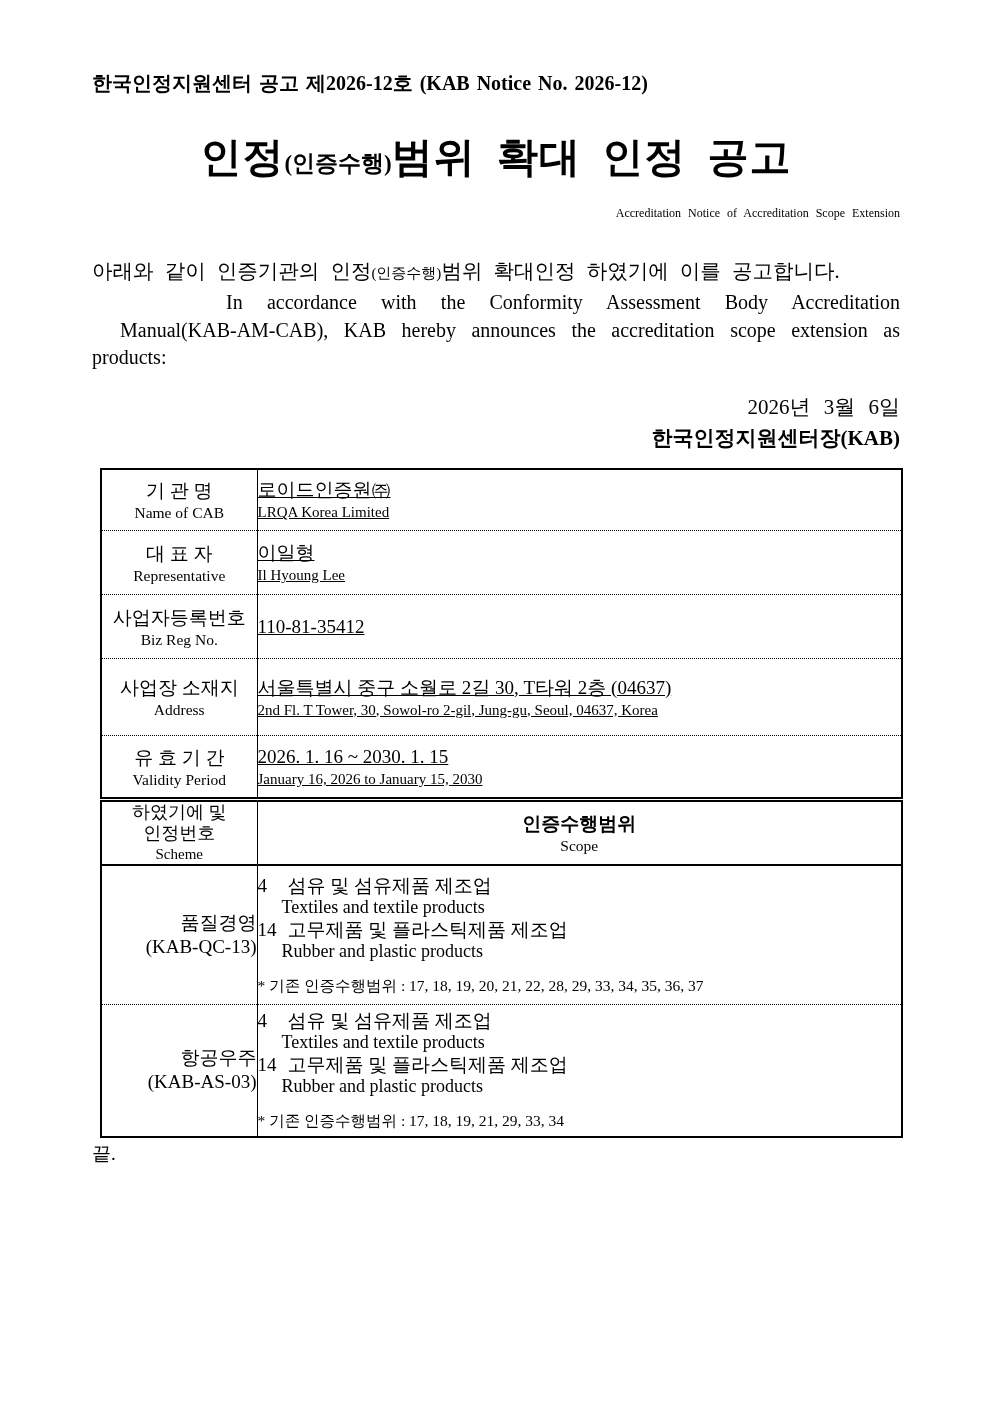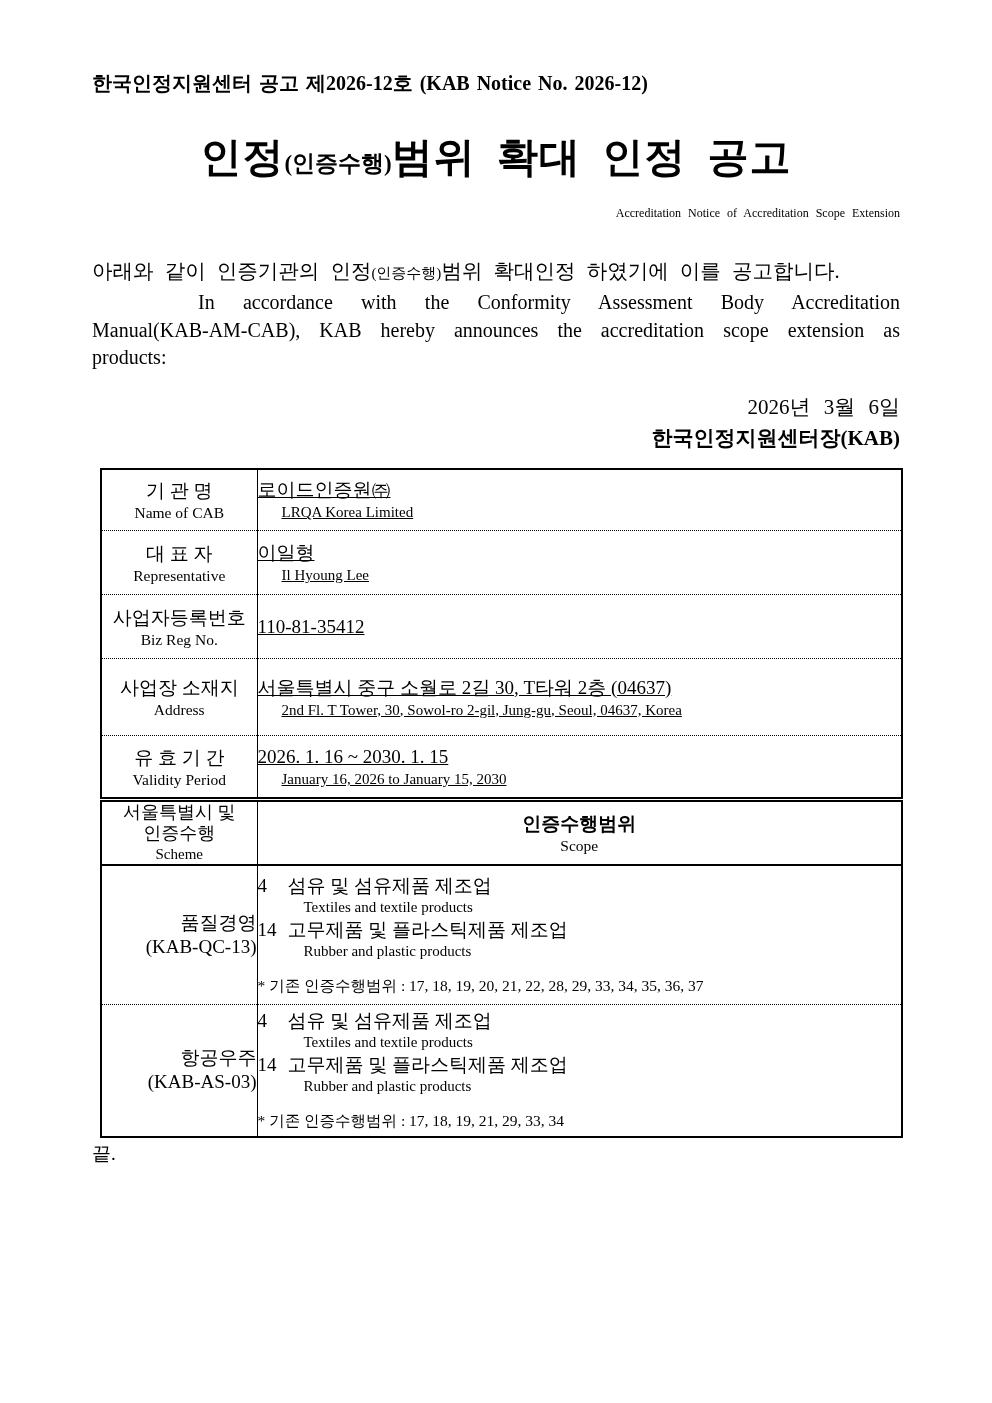--- a/index.html
+++ b/index.html
@@ -21,21 +21,21 @@
   .doc-title .paren { font-size: 23px; letter-spacing: 0; word-spacing: 0; }
 
   .doc-subtitle { text-align: right; margin-top: 12px; font-size: 12px; line-height: 22px; word-spacing: 4px; }
 
   .para-ko { margin-top: 31px; font-size: 20.5px; }
   .para-ko .jline { line-height: 32px; text-align: justify; text-align-last: justify; padding-left: 106px; }
   .para-ko .lline { line-height: 32px; word-spacing: 6px; }
   .small-inline { font-size: 15px; }
 
   .para-en { font-size: 20px; }
-  .para-en .jline { line-height: 27.5px; text-align: justify; text-align-last: justify; }
+  .para-en .jline { line-height: 27.5px; text-align: justify; text-align-last: justify; margin-left: 28px; }
   .para-en .jline.first { padding-left: 106px; }
   .para-en .lline { line-height: 27.5px; }
 
   .date-line { text-align: right; margin-top: 22px; font-size: 21px; line-height: 26px; word-spacing: 8px; }
   .sign-line { text-align: right; margin-top: 4px; font-size: 21px; line-height: 28px; font-weight: bold; }
 
   table.doc-table {
     border-collapse: collapse; table-layout: fixed;
     width: 801px; margin: 16px 0 0 8px;
     border: 2px solid #000;
@@ -45,35 +45,35 @@
   tr.dot td { border-bottom: 1px dotted #000; }
   tr.dbl td { border-bottom: 5px double #000; }
   tr.sld td { border-bottom: 2px solid #000; }
 
   .lbl { text-align: center; }
   .lbl .ko { display: block; font-size: 19px; line-height: 25px; }
   .lbl .en { display: block; font-size: 15.5px; line-height: 19px; }
 
   .val { padding: 6px 8px 6px 13px; text-decoration: underline; }
   .val .ko { display: block; font-size: 19px; line-height: 25px; }
-  .val .en { display: block; font-size: 15px; line-height: 20px; margin-left: 24px; }
+  .val .en { display: block; font-size: 15px; line-height: 20px; }
 
   .schemehdr-lbl .ko { display: block; font-size: 18px; line-height: 21px; }
   .schemehdr-lbl .en { display: block; font-size: 15px; line-height: 20px; }
   .scope-hdr { text-align: center; }
   .scope-hdr .ko { display: block; font-size: 19px; line-height: 25px; font-weight: bold; }
   .scope-hdr .en { display: block; font-size: 15.5px; line-height: 19px; }
 
   .scheme-name { text-align: right; }
   .scheme-name span { display: block; font-size: 19px; line-height: 24px; }
 
   .scope-cell { padding: 10px 8px 10px 12px; }
   .s-ko { font-size: 19px; line-height: 23px; }
   .s-num { display: inline-block; width: 30px; }
-  .s-en { font-size: 15px; line-height: 21px; margin-left: 46px; }
+  .s-en { font-size: 18px; line-height: 21px; margin-left: 24px; }
   .s-exist { font-size: 15.5px; line-height: 20px; margin-top: 14px; }
 
   .closing { margin-top: 4px; font-size: 19px; line-height: 24px; }
 </style>
 </head>
 <body>
 
 <div class="page">
   <div class="content">
 
@@ -146,22 +146,22 @@
             <span class="ko">유 효 기 간</span>
             <span class="en">Validity Period</span>
           </td>
           <td class="val">
             <span class="ko">2026. 1. 16 ~ 2030. 1. 15</span>
             <span class="en">January 16, 2026 to January 15, 2030</span>
           </td>
         </tr>
         <tr class="sld" style="height:62px">
           <td class="c1 lbl schemehdr-lbl">
-            <span class="ko">서울특별시 및</span>
-            <span class="ko">인증수행</span>
+            <span class="ko">하였기에 및</span>
+            <span class="ko">인정번호</span>
             <span class="en">Scheme</span>
           </td>
           <td class="scope-hdr">
             <span class="ko">인증수행범위</span>
             <span class="en">Scope</span>
           </td>
         </tr>
         <tr class="dot" style="height:139px">
           <td class="c1 scheme-name">
             <span>품질경영</span>

